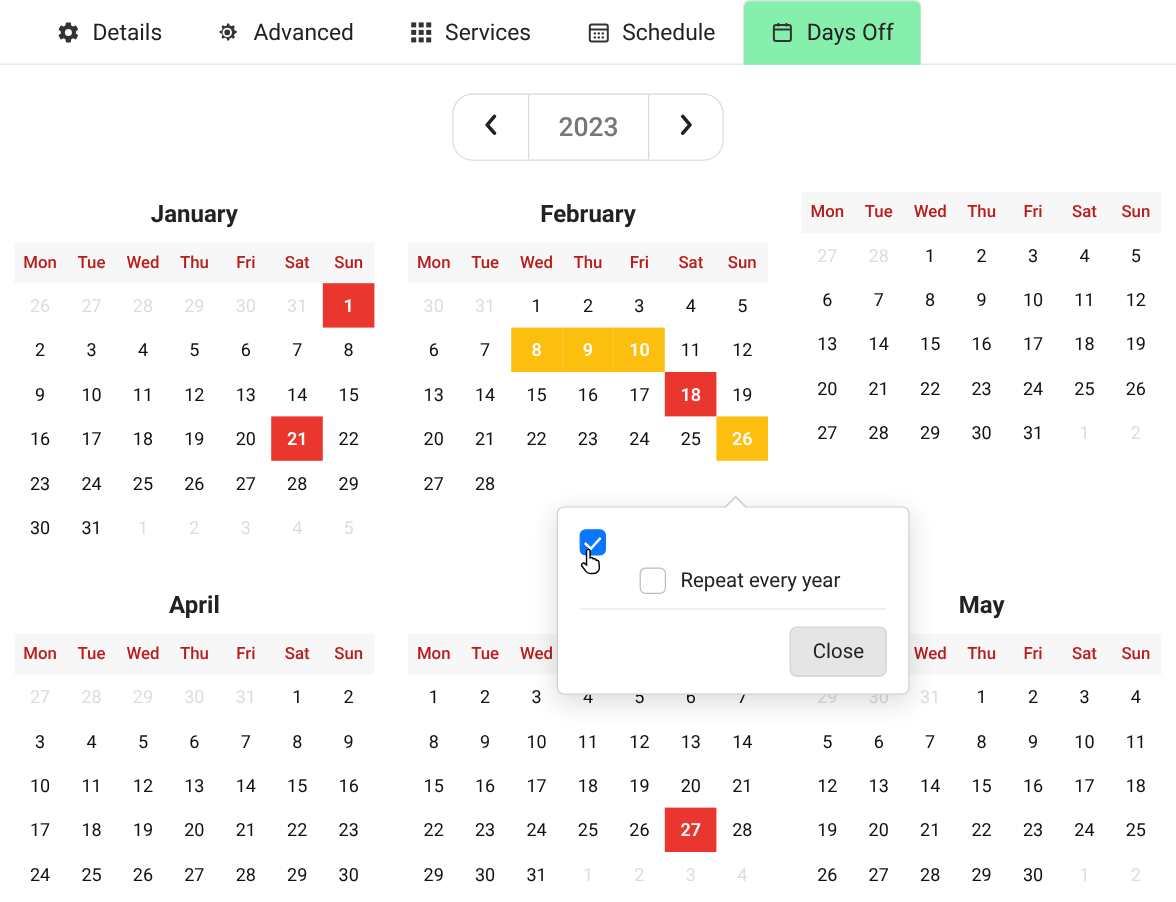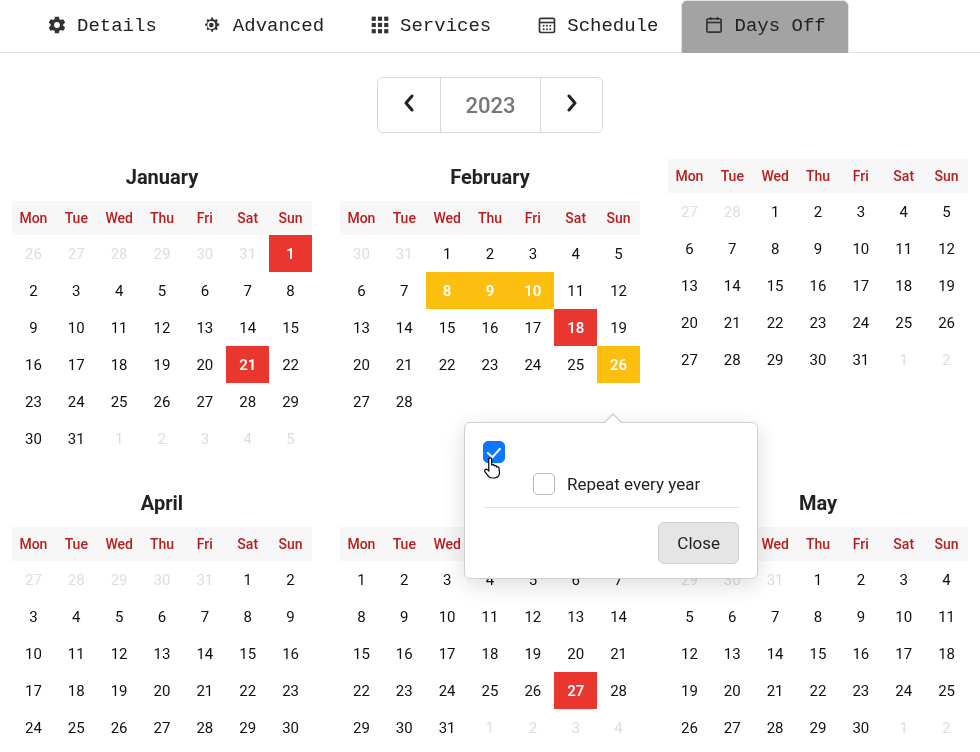--- a/index.html
+++ b/index.html
@@ -17,52 +17,52 @@
 
   
   .tabs {
     display: flex;
     align-items: center;
     border-bottom: 1px solid #e2e2e2;
     padding: 0 24px;
   }
   .tab {
     display: flex;
+    align-items: center;
     gap: 10px;
     padding: 14px 22px 16px;
     font-size: 19px;
     color: #222;
     cursor: pointer;
     border: 1px solid transparent;
     border-bottom: none;
     margin-bottom: -1px;
     border-top-left-radius: 6px;
     border-top-right-radius: 6px;
-    font-family: Liberation Mono, monospace;
   }
   .tab.active {
     border-color: #e2e2e2;
-    background: #a3a3a3;
+    background: #86efac;
   }
   .tab .icon { width: 20px; height: 20px; display:flex; align-items:center; justify-content:center; }
   .tab .icon svg { width: 20px; height: 20px; fill: #333; }
   .tab[data-name="tab-services"] .icon svg,
   .tab[data-name="tab-schedule"] .icon svg,
   .tab[data-name="tab-days-off"] .icon svg { fill: none; stroke: #333; stroke-width: 0; }
 
   
   .year-nav {
     display: flex;
     justify-content: center;
     margin: 24px 0 26px;
   }
   .year-group {
     display: flex;
     border: 1px solid #d8d8d8;
-    border-radius: 6px;
+    border-radius: 17px;
     overflow: hidden;
   }
   .year-btn {
     width: 62px;
     height: 54px;
     display: flex;
     align-items: center;
     justify-content: center;
     background: #fff;
     cursor: pointer;

